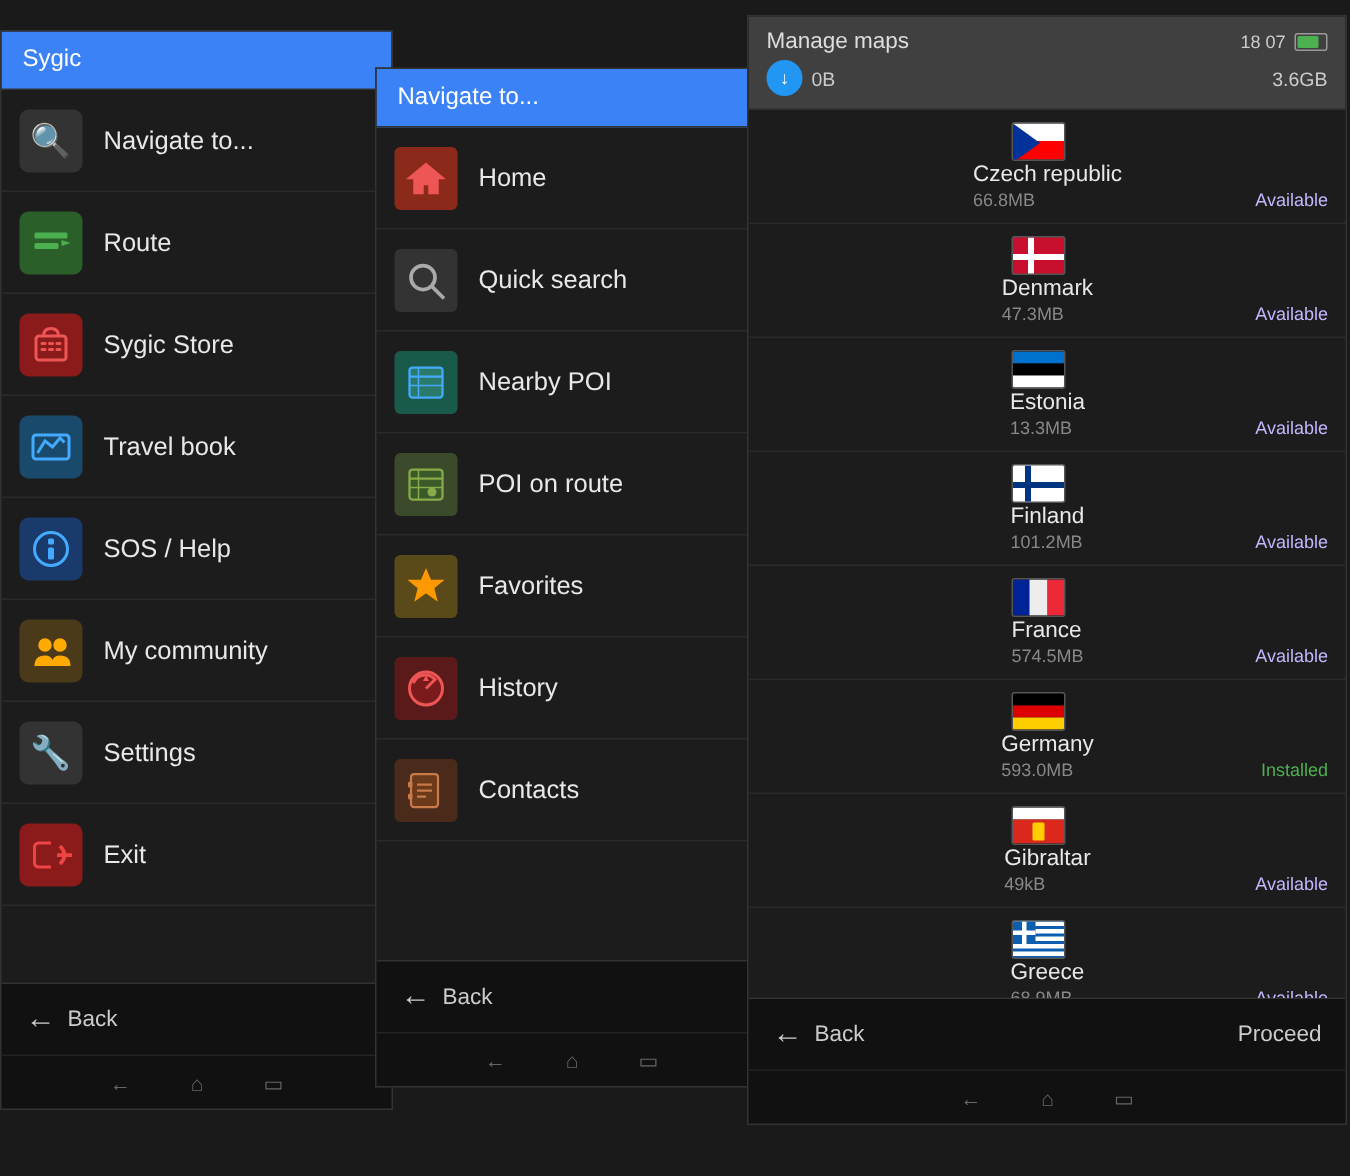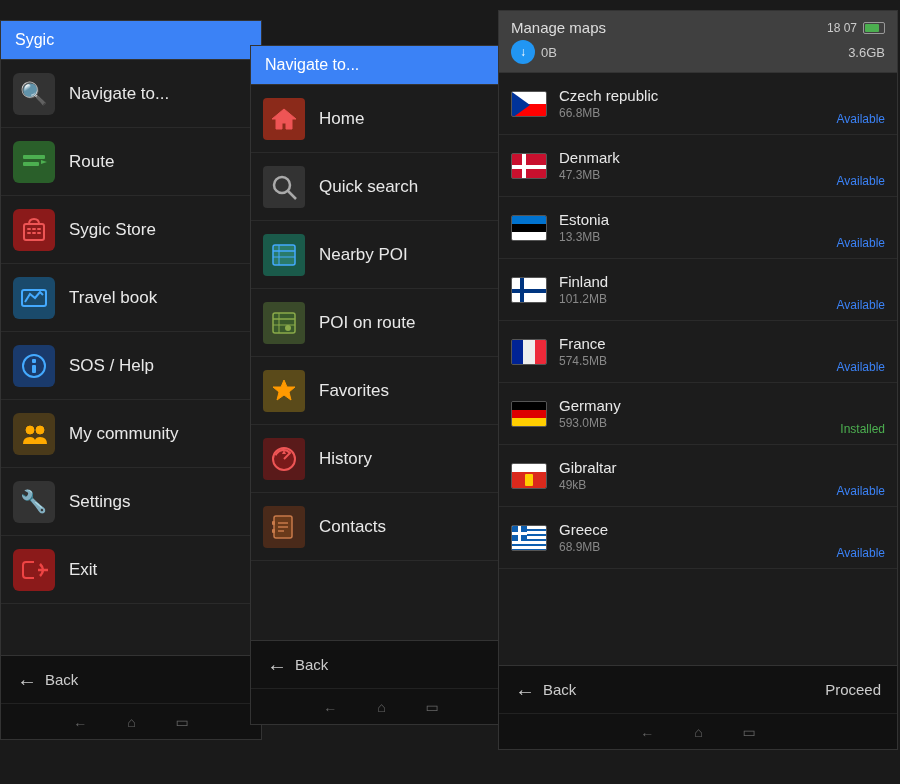--- a/index.html
+++ b/index.html
@@ -198,20 +198,21 @@
     }
 
     .map-item {
       display: flex;
       align-items: center;
       padding: 8px 12px;
       border-bottom: 1px solid #2a2a2a;
       min-height: 62px;
       flex-shrink: 0;
       position: relative;
+      flex-direction: column;
     }
     .flag {
       width: 36px;
       height: 26px;
       margin-right: 12px;
       flex-shrink: 0;
       border: 1px solid #555;
       border-radius: 2px;
       overflow: hidden;
       position: relative;
@@ -224,21 +225,21 @@
       color: #e8e8e8;
       font-weight: 500;
     }
     .map-size {
       font-size: 12px;
       color: #888;
       margin-top: 2px;
     }
     .map-status {
       font-size: 12px;
-      color: #3b82f6;
+      color: #c4b5fd;
       position: absolute;
       right: 12px;
       bottom: 8px;
     }
     .map-status.installed {
       color: #4CAF50;
     }
     .maps-list {
       flex: 1;
       overflow-y: auto;

